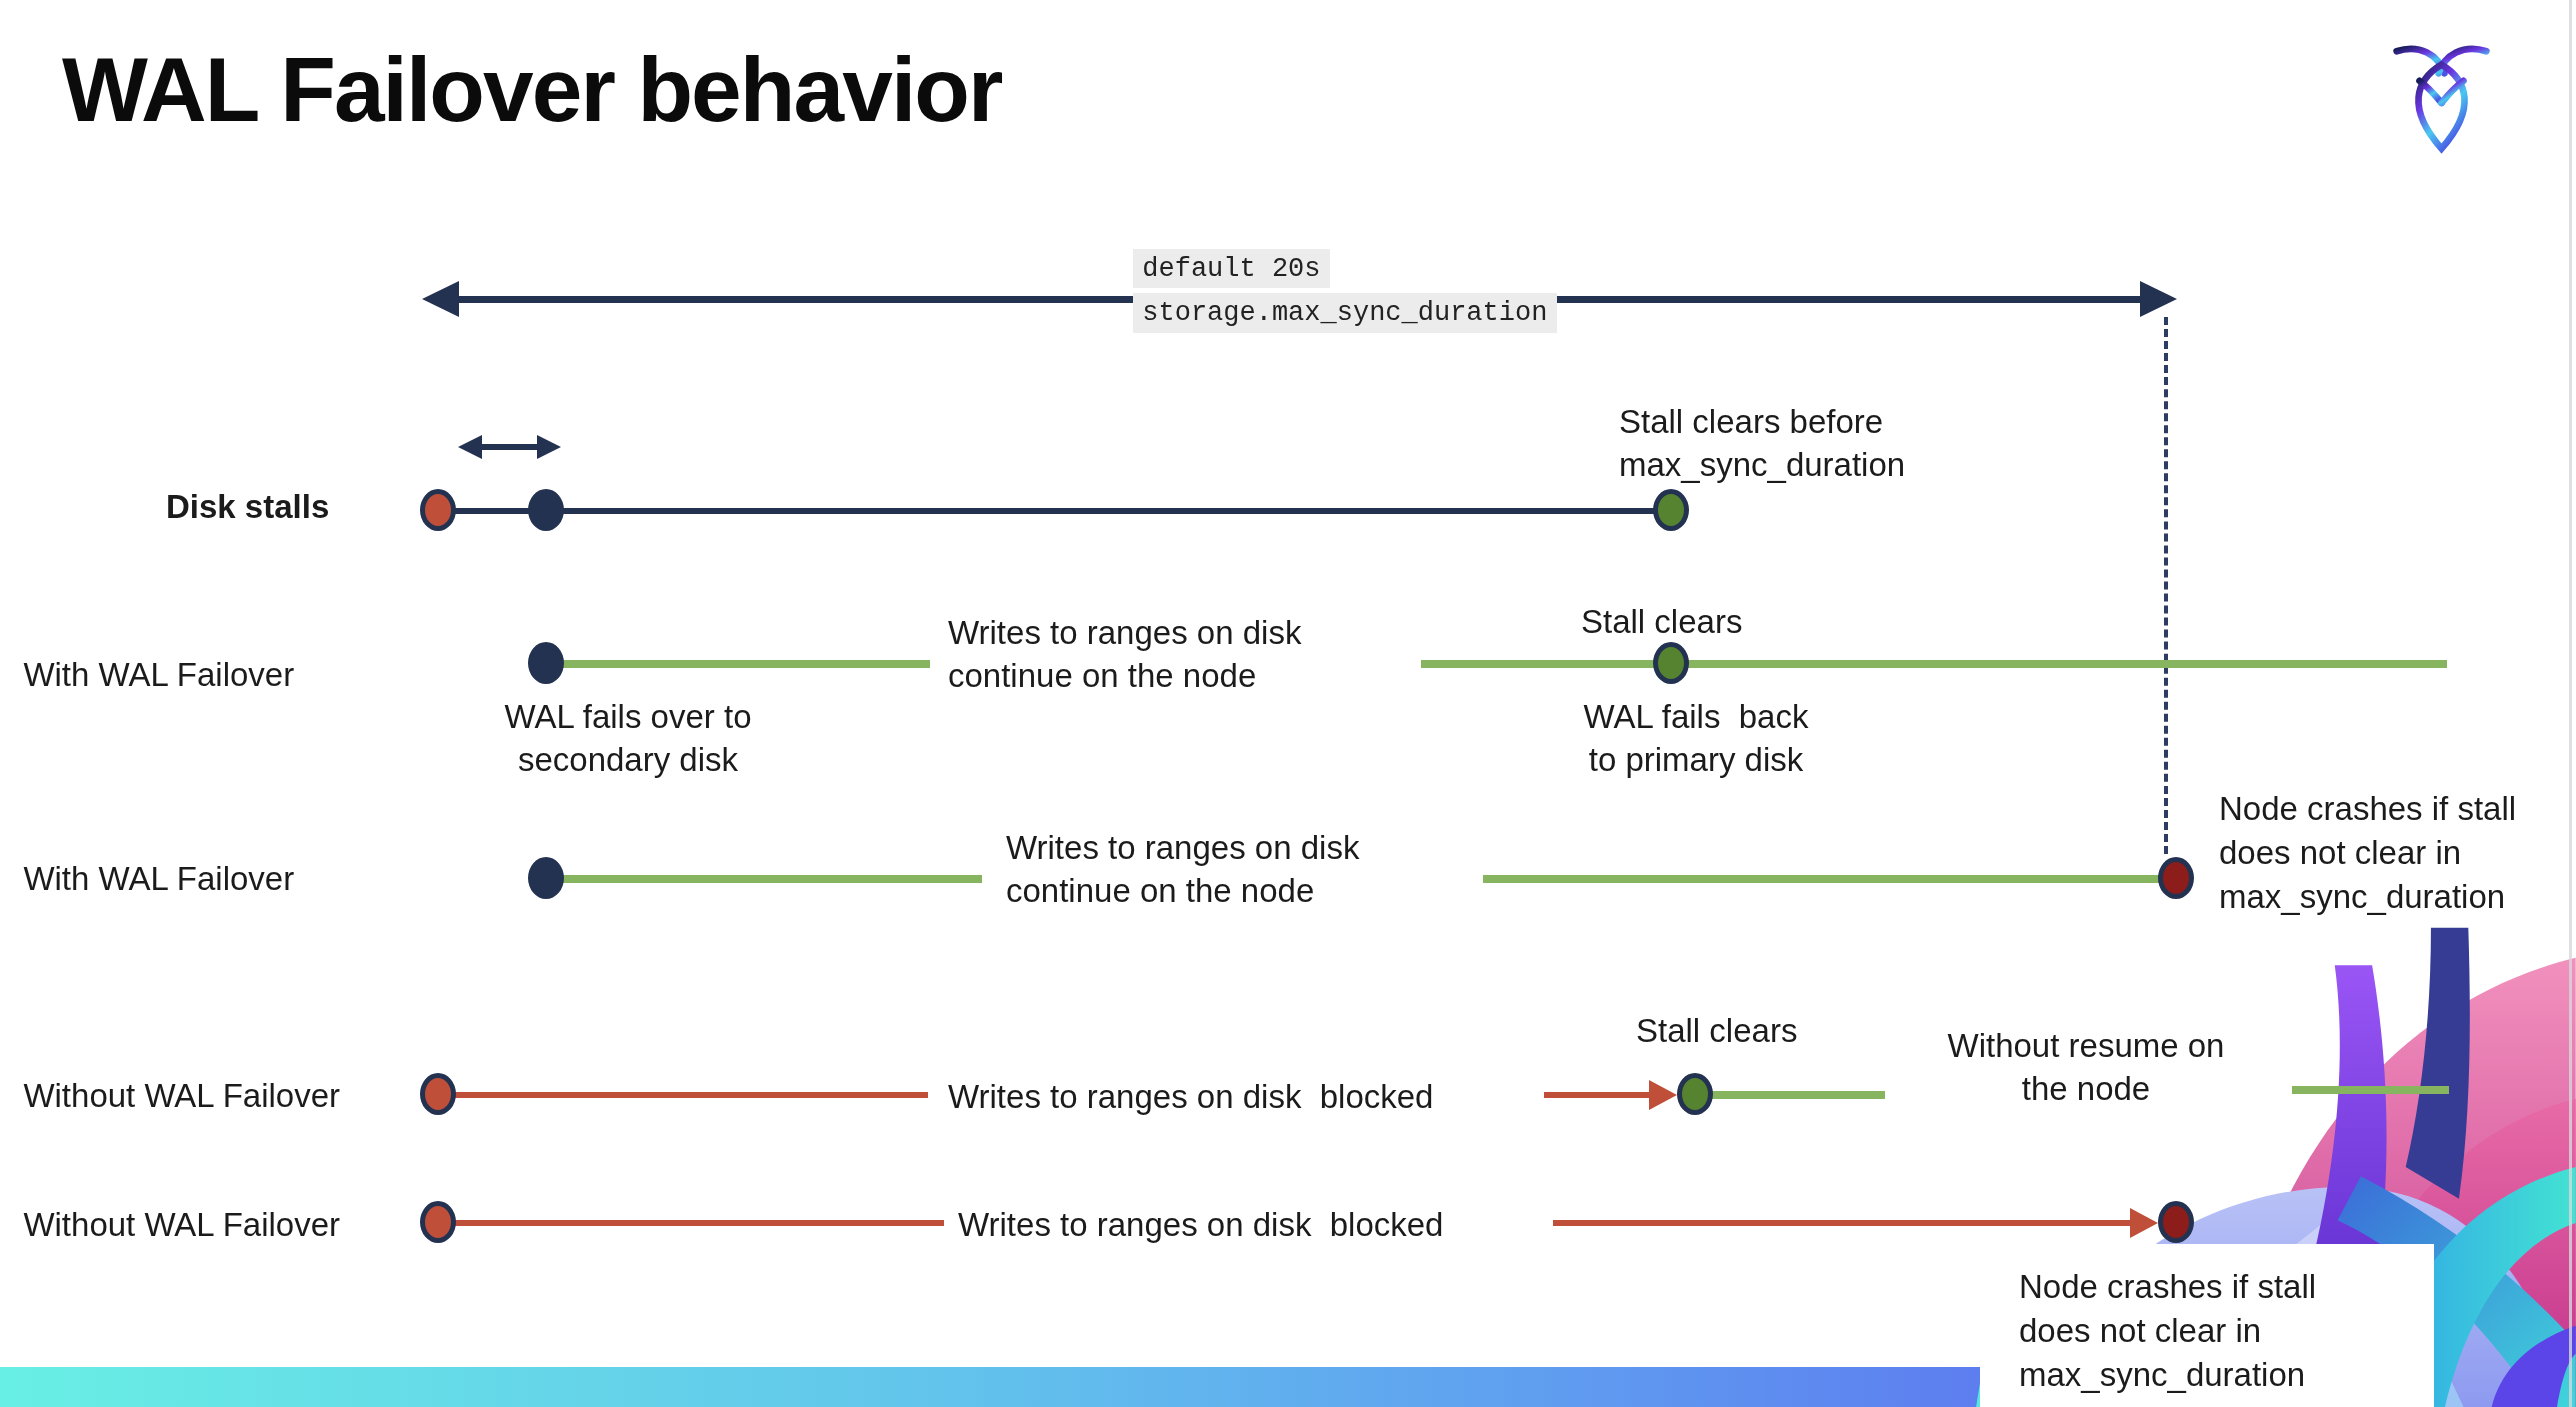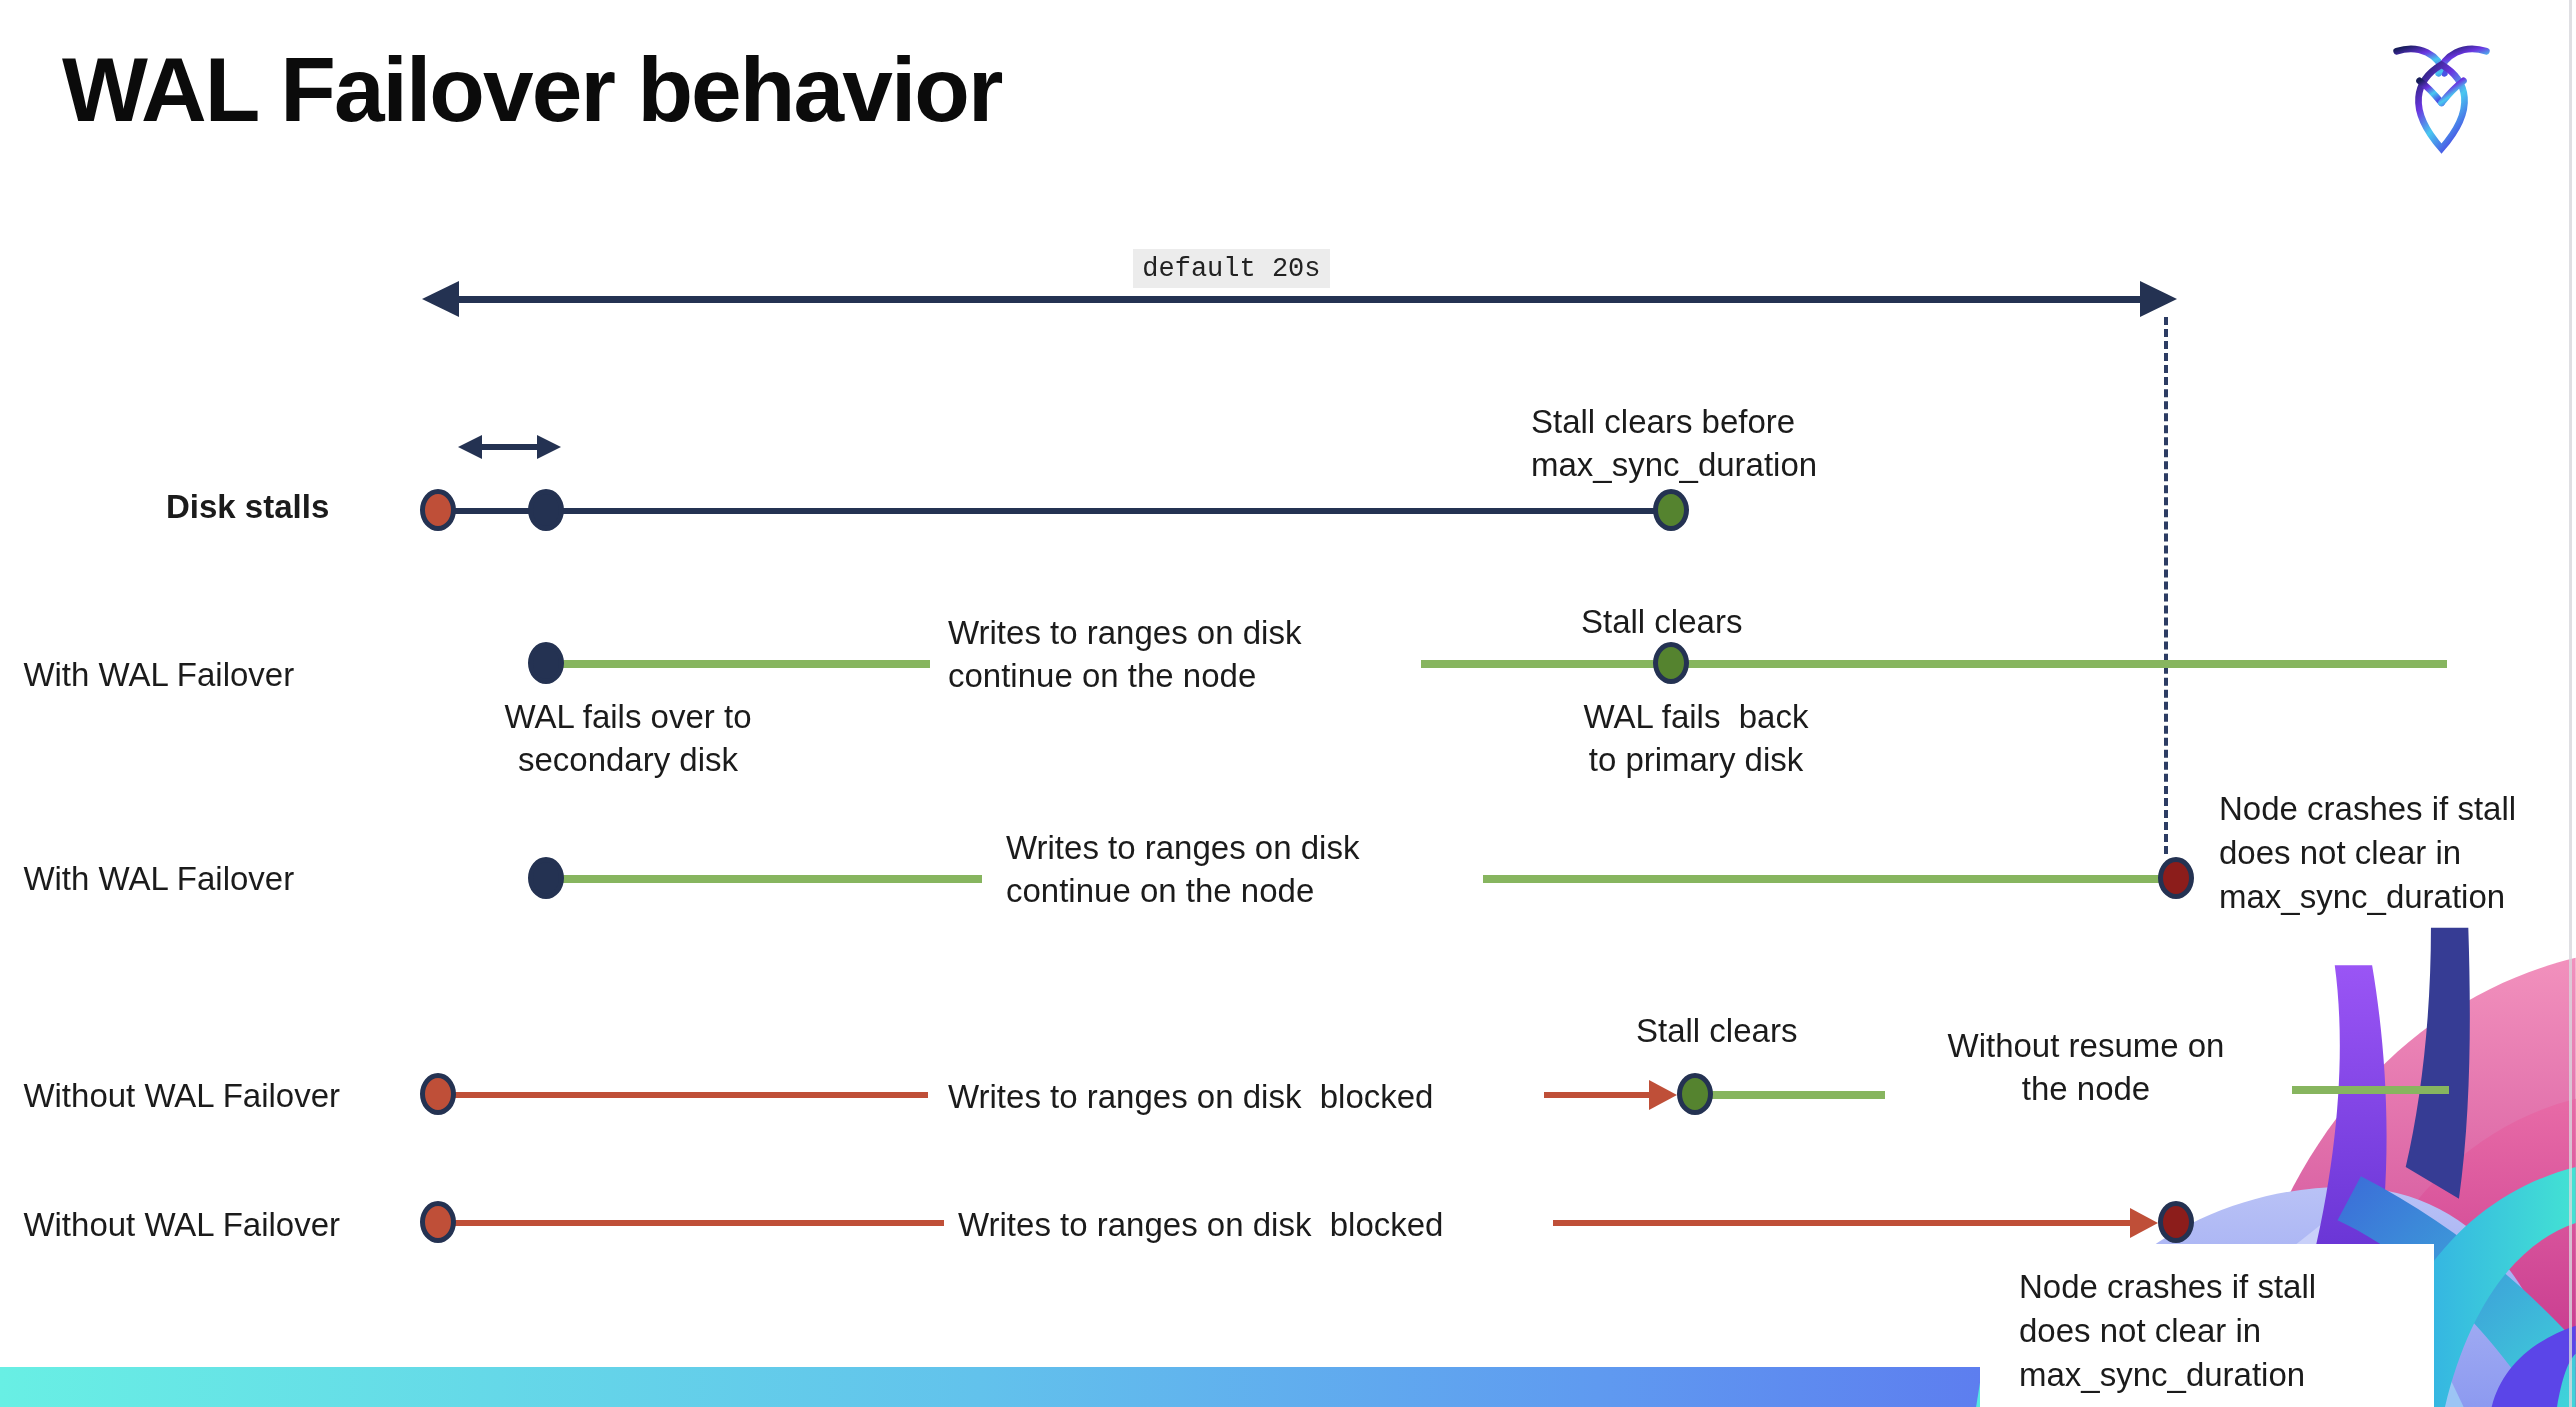--- a/index.html
+++ b/index.html
@@ -114,34 +114,35 @@
       <path d="M660,258 C555,285 470,370 440,515 L520,515 C545,410 595,340 660,318 Z" fill="url(#gCy2)"></path>
       <path d="M660,428 C610,445 580,475 570,515 L640,515 C645,485 652,465 660,458 Z" fill="#5b45e8"></path>
     </svg>
   </div>
 
   <div class="hline navyline" style="left:447px;top:296px;width:1712px;"></div>
   <div class="tri nl" style="left:422px;top:281px;"></div>
   <div class="tri nr" style="left:2140px;top:281px;"></div>
   <div class="abs codelab" style="left:1133px;top:249px;">
     <span>default 20s</span>
+    <span>storage.max_sync_duration</span>
   </div>
 
   <div class="hline" style="left:477px;top:444px;width:75px;height:5.6px;background:var(--navy);"></div>
   <div class="tri sl" style="left:458px;top:435px;"></div>
   <div class="tri sr" style="left:537px;top:435px;"></div>
 
   <div class="dashline" style="left:2164px;top:317px;height:537px;"></div>
 
   <div class="rowlab" style="left:166px;top:486px;width:215px;text-align:left;font-weight:bold;">Disk stalls</div>
   <div class="hline thinnavy" style="left:438px;top:508px;width:1233px;"></div>
   <div class="dot red" style="left:420px;top:489px;"></div>
   <div class="dot navy" style="left:528px;top:489px;"></div>
   <div class="dot green" style="left:1653px;top:489px;"></div>
-  <div class="txt" style="left:1531px;top:400px;">Stall clears before
+  <div class="txt" style="left:1619px;top:400px;">Stall clears before
 max_sync_duration</div>
 
   <div class="rowlab" style="left:23.4px;top:654px;">With WAL Failover</div>
   <div class="hline greenline" style="left:547px;top:660px;width:383px;"></div>
   <div class="hline greenline" style="left:1421px;top:660px;width:1026px;"></div>
   <div class="dot navy" style="left:528px;top:642px;"></div>
   <div class="dot green" style="left:1653px;top:642px;"></div>
   <div class="txt" style="left:948px;top:611px;">Writes to ranges on disk
 continue on the node</div>
   <div class="txt" style="left:1581px;top:600px;">Stall clears</div>

